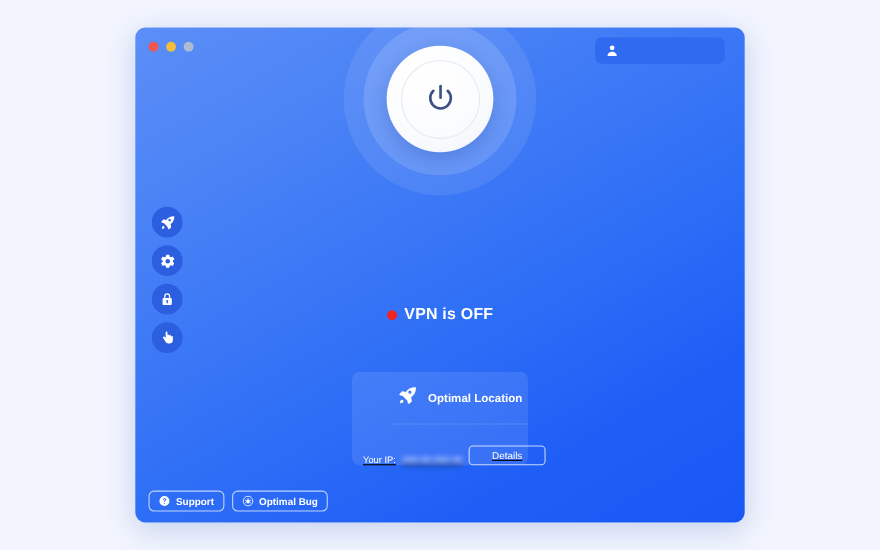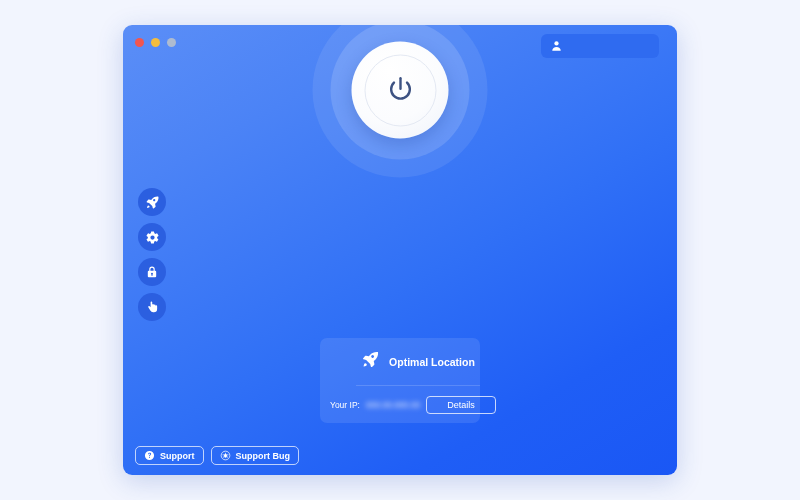--- a/index.html
+++ b/index.html
@@ -182,24 +182,25 @@
     margin-left: 36px;
   }
   #location-label {
     font-size: 10.5px;
     font-weight: bold;
     color: #ffffff;
   }
   #ip-row {
     height: 37px;
     display: flex;
-    align-items: center;
+    align-items: flex-end;
     padding: 0 10px;
     gap: 6px;
     box-sizing: border-box;
+    text-decoration: underline;
   }
   #ip-label {
     font-size: 8.5px;
     color: #ffffff;
     white-space: nowrap;
   }
   #ip-value {
     font-size: 8.5px;
     color: #e2e9ff;
     filter: blur(2.4px);
@@ -308,20 +309,24 @@
         <span>
           <svg class="power-glyph" width="34" height="34" viewBox="0 0 24 24" fill="none" stroke="#3d5282" stroke-width="1.7" stroke-linecap="round">
             <path d="M12 3.4v7.4"></path>
             <path d="M7.4 6.4a6.6 6.6 0 1 0 9.2 0"></path>
           </svg>
         </span>
       </div>
     </div>
   </div>
 
+  <div id="status-row">
+    <div id="status-dot"></div>
+    <div id="status-text">VPN is OFF</div>
+  </div>
 
   <div id="location-card">
     <div id="location-head">
       <span>
         <svg width="19" height="19" viewBox="0 0 24 24" fill="#ffffff">
           <path d="M21.3 2.6c-3.6-.5-7.2.8-9.7 3.4L9.9 8 6.4 7.3c-.5-.1-1 .1-1.3.4l-2.3 2.6c-.5.5-.2 1.3.5 1.5l3.2.8 5.1 5.1.8 3.2c.2.7 1 .9 1.5.5l2.6-2.3c.4-.3.5-.8.4-1.3L16.1 14l2-1.7c2.6-2.5 3.8-6.1 3.4-9.7zm-5.1 6.6a1.8 1.8 0 1 1-2.5-2.5 1.8 1.8 0 0 1 2.5 2.5z"></path>
           <path d="M4.5 17.2c-.9.9-1.2 3.7-1.2 3.7s2.8-.3 3.7-1.2a1.8 1.8 0 0 0-2.5-2.5z"></path>
         </svg>
       </span>
       <span id="location-label">Optimal Location</span>
@@ -343,17 +348,17 @@
       <span>Support</span>
     </button>
     <button class="footer-btn">
       <span>
         <svg width="11" height="11" viewBox="0 0 24 24" fill="none" stroke="#ffffff" stroke-width="1.6">
           <circle cx="12" cy="12" r="9.5"></circle>
           <ellipse cx="12" cy="12.6" rx="3.3" ry="4.3" fill="#ffffff" stroke="none"></ellipse>
           <path d="M12 6.2v2.3M5.6 10.6h3M15.4 10.6h3M6.4 15.4h2.4M15.2 15.4h2.4"></path>
         </svg>
       </span>
-      <span>Support Bug</span>
+      <span>Optimal Bug</span>
     </button>
   </div>
 
 </div>
 
 </body></html>

